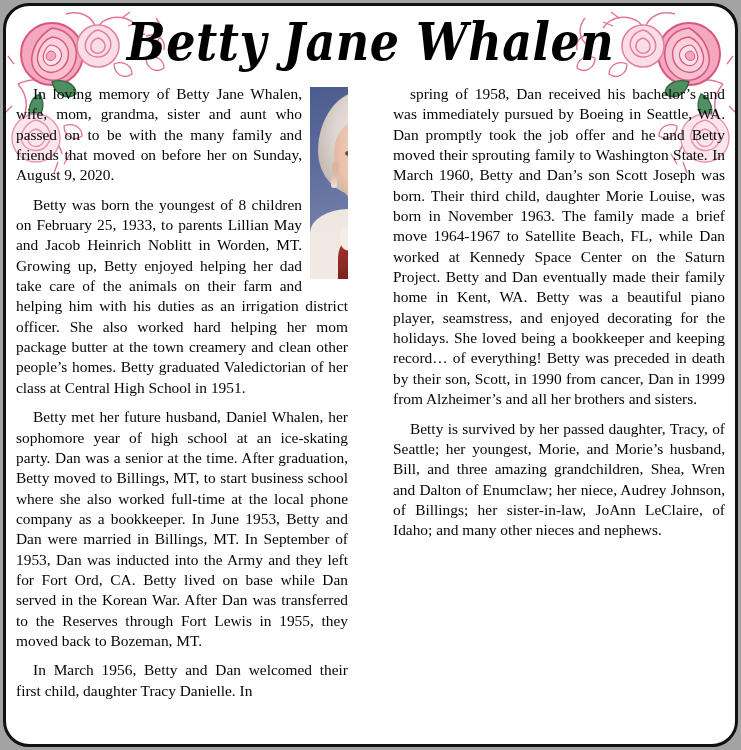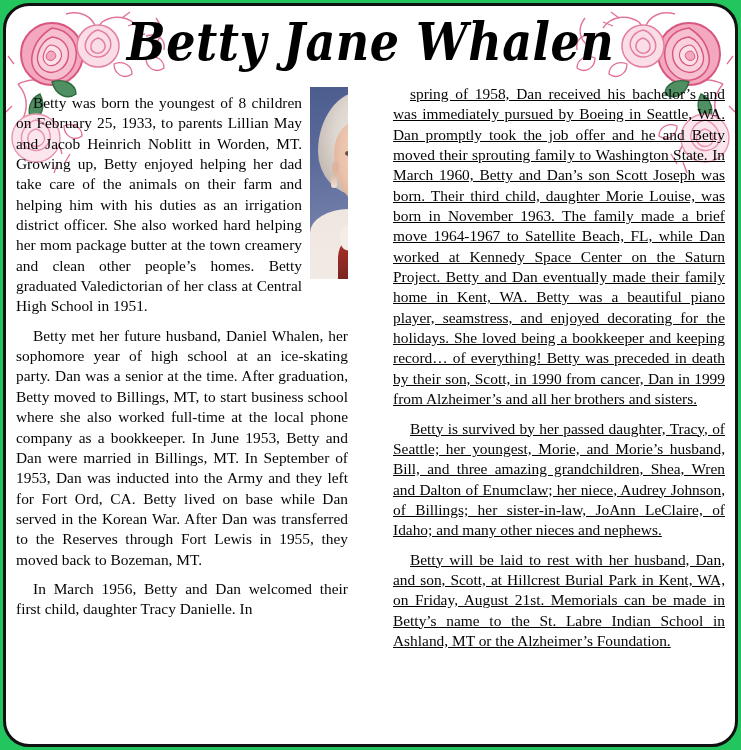--- a/index.html
+++ b/index.html
@@ -5,21 +5,21 @@
   html, body {
     margin: 0;
     padding: 0;
     background: #ffffff;
   }
   #page {
     position: relative;
     width: 741px;
     height: 750px;
     overflow: hidden;
-    background: #22c55e;
+    background: #a3a3a3;
     box-sizing: border-box;
     font-family: "Liberation Serif", "DejaVu Serif", serif;
   }
 
   
   .frame {
     position: absolute;
     left: 3px;
     top: 3px;
     width: 735px;
@@ -85,21 +85,21 @@
     z-index: 10;
   }
   .col {
     position: absolute;
     top: 0;
     width: 332px;
     height: 652px;
     overflow: hidden;
   }
   .col-left  { left: 0px; }
-  .col-right { left: 377px; text-decoration: underline; }
+  .col-right { left: 377px; }
 
   .col p {
     margin: 0 0 9px 0;
     text-indent: 17px;
     text-align: justify;
     text-justify: inter-word;
     font-size: 15.4px;
     line-height: 20.35px;
     color: #050505;
     hyphens: none;
@@ -284,28 +284,28 @@
           <span class="ph-red"></span>
 
           <span class="ph-lapel"></span>
 
           <span class="ph-face"></span>
           <span class="ph-ear"></span>
           <span class="ph-earring"></span>
           <span class="ph-eye ph-eye-l"></span>
 
         </span>
+        <span>In loving memory of Betty Jane Whalen, wife, mom, grandma, sister and aunt who passed on to be with the many family and friends that moved on before her on Sunday, August 9, 2020.</span>
       </p>
       <p>Betty was born the youngest of 8 children on February 25, 1933, to parents Lillian May and Jacob Heinrich Noblitt in Worden, MT. Growing up, Betty enjoyed helping her dad take care of the animals on their farm and helping him with his duties as an irrigation district officer. She also worked hard helping her mom package butter at the town creamery and clean other people’s homes. Betty graduated Valedictorian of her class at Central High School in 1951.</p>
       <p>Betty met her future husband, Daniel Whalen, her sophomore year of high school at an ice-skating party. Dan was a senior at the time. After graduation, Betty moved to Billings, MT, to start business school where she also worked full-time at the local phone company as a bookkeeper. In June 1953, Betty and Dan were married in Billings, MT. In September of 1953, Dan was inducted into the Army and they left for Fort Ord, CA. Betty lived on base while Dan served in the Korean War. After Dan was transferred to the Reserves through Fort Lewis in 1955, they moved back to Bozeman, MT.</p>
       <p>In March 1956, Betty and Dan welcomed their first child, daughter Tracy Danielle. In</p>
     </div>
 
     <div class="col col-right">
       <p>spring of 1958, Dan received his bachelor’s and was immediately pursued by Boeing in Seattle, WA. Dan promptly took the job offer and he and Betty moved their sprouting family to Washington State. In March 1960, Betty and Dan’s son Scott Joseph was born. Their third child, daughter Morie Louise, was born in November 1963. The family made a brief move 1964-1967 to Satellite Beach, FL, while Dan worked at Kennedy Space Center on the Saturn Project. Betty and Dan eventually made their family home in Kent, WA. Betty was a beautiful piano player, seamstress, and enjoyed decorating for the holidays. She loved being a bookkeeper and keeping record… of everything! Betty was preceded in death by their son, Scott, in 1990 from cancer, Dan in 1999 from Alzheimer’s and all her brothers and sisters.</p>
       <p>Betty is survived by her passed daughter, Tracy, of Seattle; her youngest, Morie, and Morie’s husband, Bill, and three amazing grandchildren, Shea, Wren and Dalton of Enumclaw; her niece, Audrey Johnson, of Billings; her sister-in-law, JoAnn LeClaire, of Idaho; and many other nieces and nephews.</p>
-      <p>Betty will be laid to rest with her husband, Dan, and son, Scott, at Hillcrest Burial Park in Kent, WA, on Friday, August 21st. Memorials can be made in Betty’s name to the St. Labre Indian School in Ashland, MT or the Alzheimer’s Foundation.</p>
     </div>
 
   </div>
 
   <div class="frame"></div>
 </div>
 
 </body></html>

